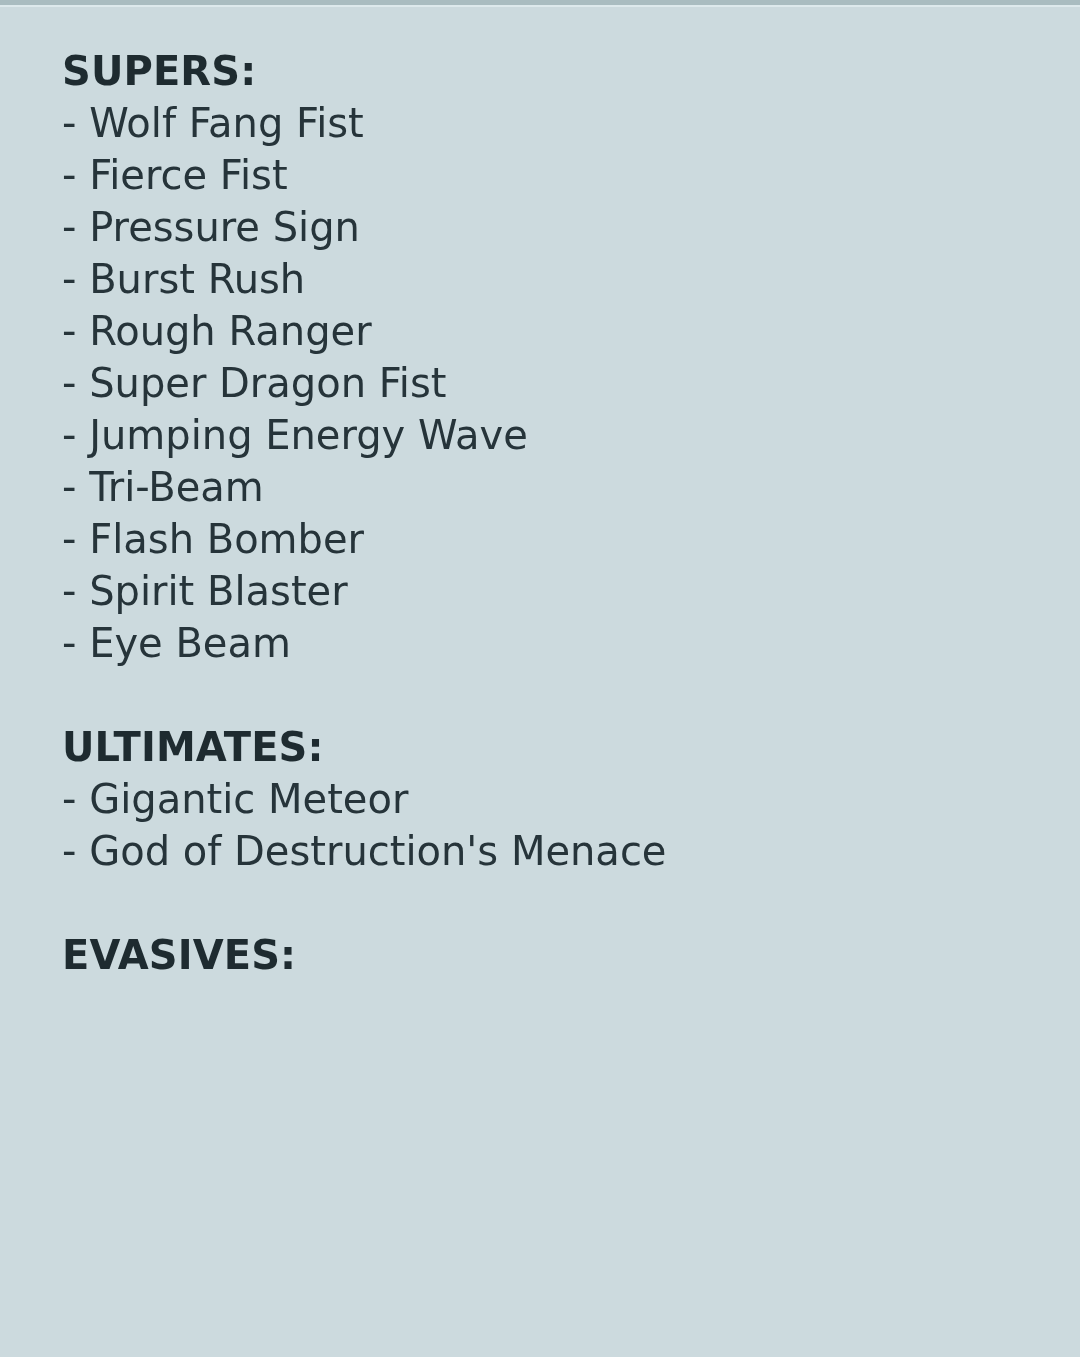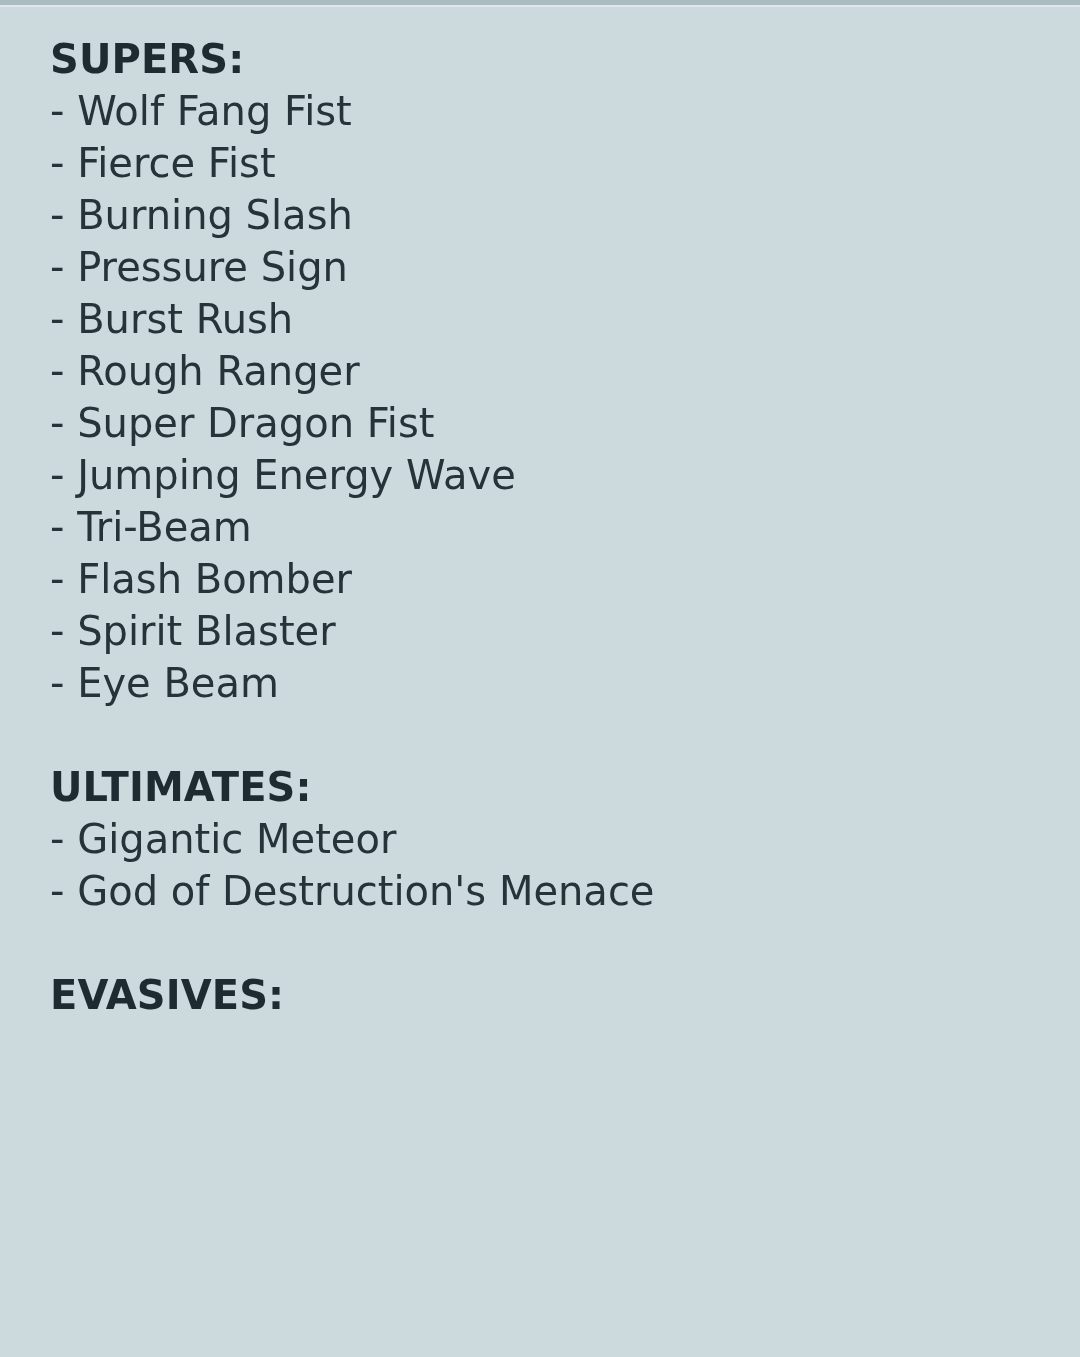--- a/index.html
+++ b/index.html
@@ -42,21 +42,21 @@
   #note-body {
     position: absolute;
     top: 7px;
     left: 0;
     width: 1080px;
     padding: 22px 40px 0 46px;
     box-sizing: border-box;
   }
 
   .section {
-    margin: 4px;
+    margin: 16px;
   }
   .section + .section {
     margin-top: 52px;   
   }
 
   .section-heading {
     font-size: 40px;
     line-height: 52px;
     font-weight: 700;
     color: #1e2b30;
@@ -94,21 +94,20 @@
   <div id="top-edge-band"></div>
   <div id="top-edge-hairline"></div>
 
   <div id="note-body">
 
   <div class="section">
         <div class="section-heading">SUPERS:</div>
         <ul class="item-list">
           <li class="item"><span class="item-dash">- </span><span class="item-label">Wolf Fang Fist</span></li>
           <li class="item"><span class="item-dash">- </span><span class="item-label">Fierce Fist</span></li>
-          <li class="item"><span class="item-dash">- </span><span class="item-label">Burning Slash</span></li>
           <li class="item"><span class="item-dash">- </span><span class="item-label">Pressure Sign</span></li>
           <li class="item"><span class="item-dash">- </span><span class="item-label">Burst Rush</span></li>
           <li class="item"><span class="item-dash">- </span><span class="item-label">Rough Ranger</span></li>
           <li class="item"><span class="item-dash">- </span><span class="item-label">Super Dragon Fist</span></li>
           <li class="item"><span class="item-dash">- </span><span class="item-label">Jumping Energy Wave</span></li>
           <li class="item"><span class="item-dash">- </span><span class="item-label">Tri-Beam</span></li>
           <li class="item"><span class="item-dash">- </span><span class="item-label">Flash Bomber</span></li>
           <li class="item"><span class="item-dash">- </span><span class="item-label">Spirit Blaster</span></li>
           <li class="item"><span class="item-dash">- </span><span class="item-label">Eye Beam</span></li>
         </ul>

